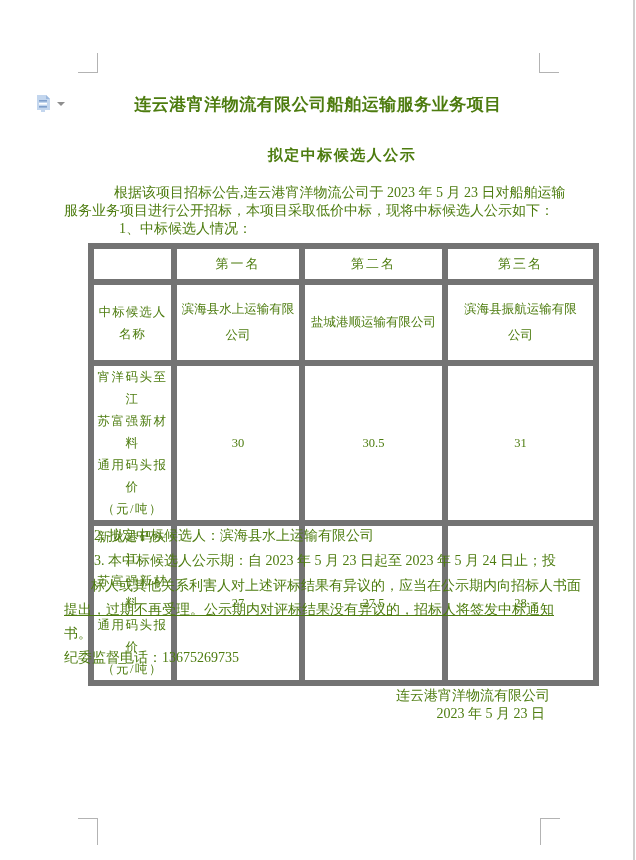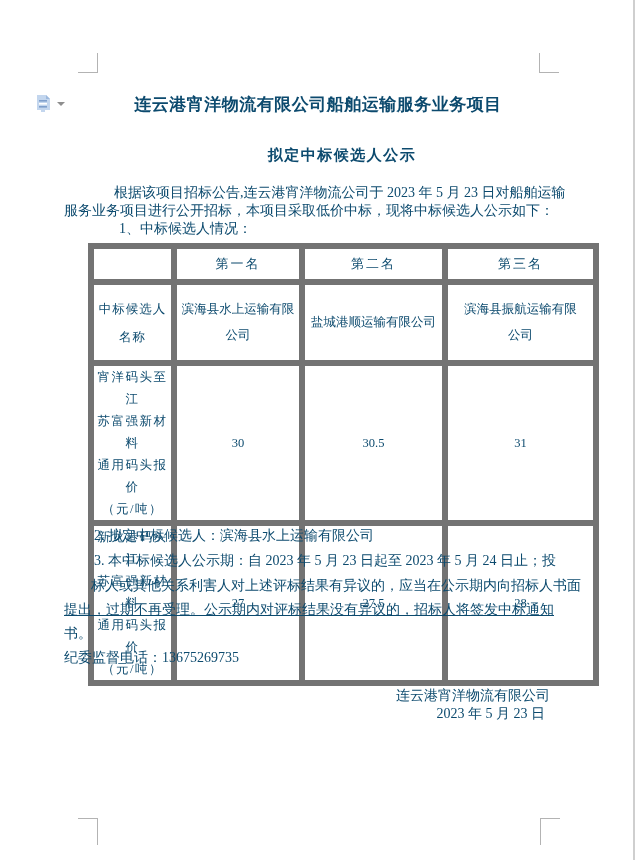--- a/index.html
+++ b/index.html
@@ -1,18 +1,18 @@
 <!DOCTYPE html>
 <html><head>
 <meta charset="utf-8">
 <style>
   html,body{margin:0;padding:0;background:#fff;}
   .screen{
     position:relative;width:636px;height:860px;background:#ffffff;overflow:hidden;
-    font-family:"Liberation Serif","DejaVu Serif",serif;color:#0c4a6e;
+    font-family:"Liberation Serif","DejaVu Serif",serif;color:#4d7c0f;
   }
   .abs{position:absolute;}
   
   .page-edge-right{left:633px;top:0;width:2px;height:860px;background:#cfcfcf;}
   
   .crop{width:19px;height:19px;border:0 solid #b3b3b3;}
   .crop.tl{left:78px;top:53px;border-right-width:1px;border-bottom-width:1px;}
   .crop.tr{left:539px;top:53px;border-left-width:1px;border-bottom-width:1px;}
   .crop.bl{left:78px;top:818px;height:26px;border-right-width:1px;border-top-width:1px;}
   .crop.br{left:540px;top:818px;height:26px;border-left-width:1px;border-top-width:1px;}
@@ -37,21 +37,21 @@
   .l-signer{right:86px;top:687px;text-align:right;}
   .l-date{right:91px;top:705px;text-align:right;margin-left:8px;}
   
   table.bid{left:88px;top:243px;border-collapse:collapse;table-layout:fixed;width:505px;}
   table.bid td{border:6px solid #737373;text-align:center;vertical-align:middle;padding:0;font-size:12.5px;overflow:hidden;}
   tr.r1 td{height:30px;font-size:13px;letter-spacing:2px;}
   tr.r2 td{height:75px;}
   tr.r3 td{height:86px;}
   tr.r4 td{height:87px;}
   td.pre{white-space:pre-line;}
-  td.rowhead{font-size:12px;letter-spacing:1px;line-height:28px;margin-top:48px;}
+  td.rowhead{font-size:12px;letter-spacing:1px;line-height:22px;margin-top:48px;}
   td.pricelabel{text-align:left;padding-left:5px;padding-right:3px;font-size:12px;letter-spacing:1.5px;line-height:22px;vertical-align:middle;}
   td.name{line-height:26px;font-family:Liberation Mono, monospace;}
   td.name-top{vertical-align:top;padding-top:3px;}
   td.val{font-size:13px;}
 </style>
 </head>
 <body>
 
 <div class="screen">
 

